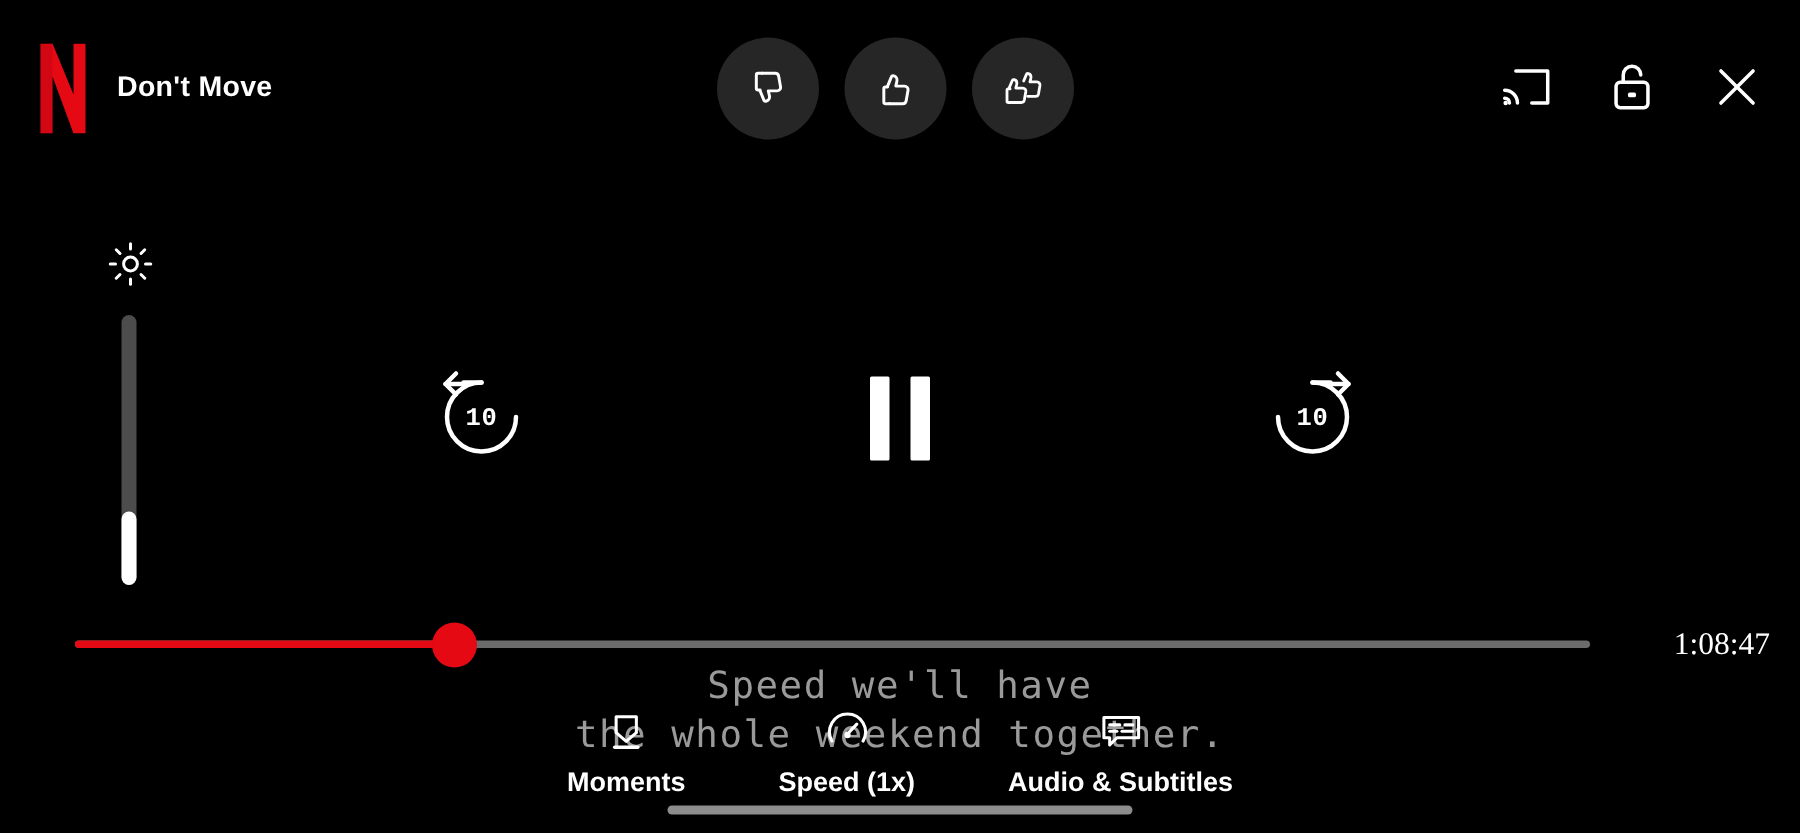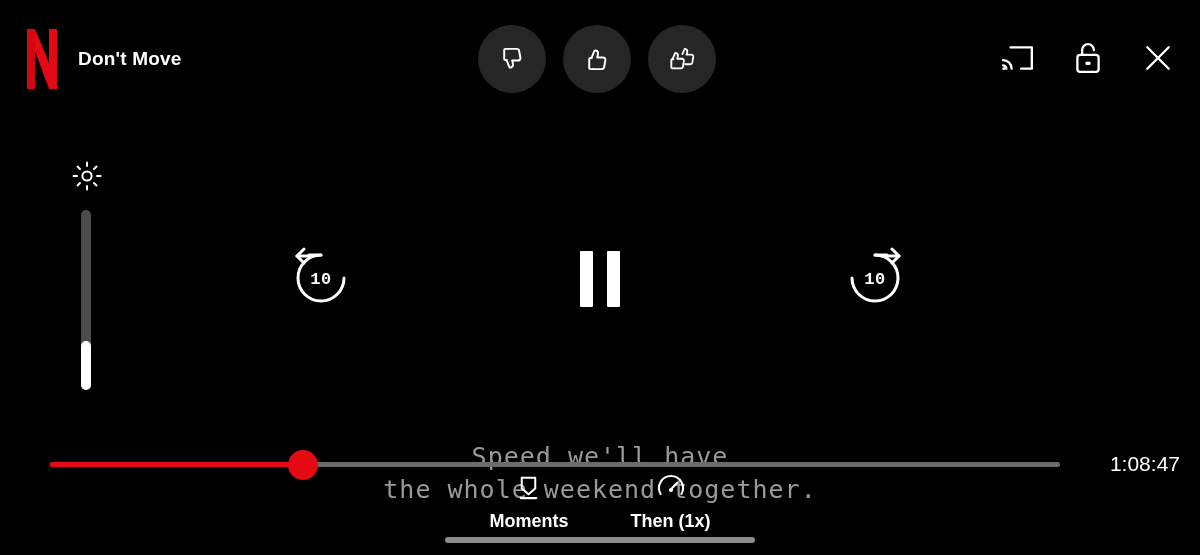--- a/index.html
+++ b/index.html
@@ -181,23 +181,24 @@
     font-size: 25px;
     line-height: 33px;
     letter-spacing: 1px;
     pointer-events: none;
   }
 
   
   #progress-row {
     position: absolute;
     left: 0;
-    top: 444px;
+    top: 409px;
     width: 1200px;
     height: 42px;
+    font-family: Liberation Serif, serif;
   }
   #progress-track {
     position: absolute;
     left: 50px;
     top: 18px;
     width: 1010px;
     height: 5px;
     background: #6b6b6b;
     border-radius: 3px;
     cursor: pointer;
@@ -439,21 +440,33 @@
     </div>
 
     <div class="tool-item">
       <span class="tool-icon">
         <svg viewBox="0 0 28 28" width="28" height="28" fill="none" stroke="#ffffff" stroke-width="2.1" stroke-linecap="round" stroke-linejoin="round">
           <path d="M3.6 21A12 12 0 1 1 24.4 21"></path>
           <line x1="14" y1="16.3" x2="20.2" y2="9.8"></line>
           <circle cx="14" cy="17" r="2.1" fill="#ffffff" stroke="none"></circle>
         </svg>
       </span>
-      <span class="tool-label">Then (1x)</span>
-    </div>
-
+      <span class="tool-label">Speed (1x)</span>
+    </div>
+
+    <div class="tool-item">
+      <span class="tool-icon">
+        <svg viewBox="0 0 30 28" width="29" height="27" fill="none" stroke="#ffffff" stroke-width="2.1" stroke-linecap="round" stroke-linejoin="round">
+          <path d="M3 4.5h24v14H12l-5 5v-5H3z"></path>
+          <line x1="7" y1="9.6" x2="14" y2="9.6"></line>
+          <line x1="17.5" y1="9.6" x2="23" y2="9.6"></line>
+          <line x1="7" y1="14" x2="12" y2="14"></line>
+          <line x1="15.5" y1="14" x2="23" y2="14"></line>
+        </svg>
+      </span>
+      <span class="tool-label">Audio &amp; Subtitles</span>
+    </div>
 
   </div>
 
   <div id="home-indicator"></div>
 
 </div>
 
 </body></html>

